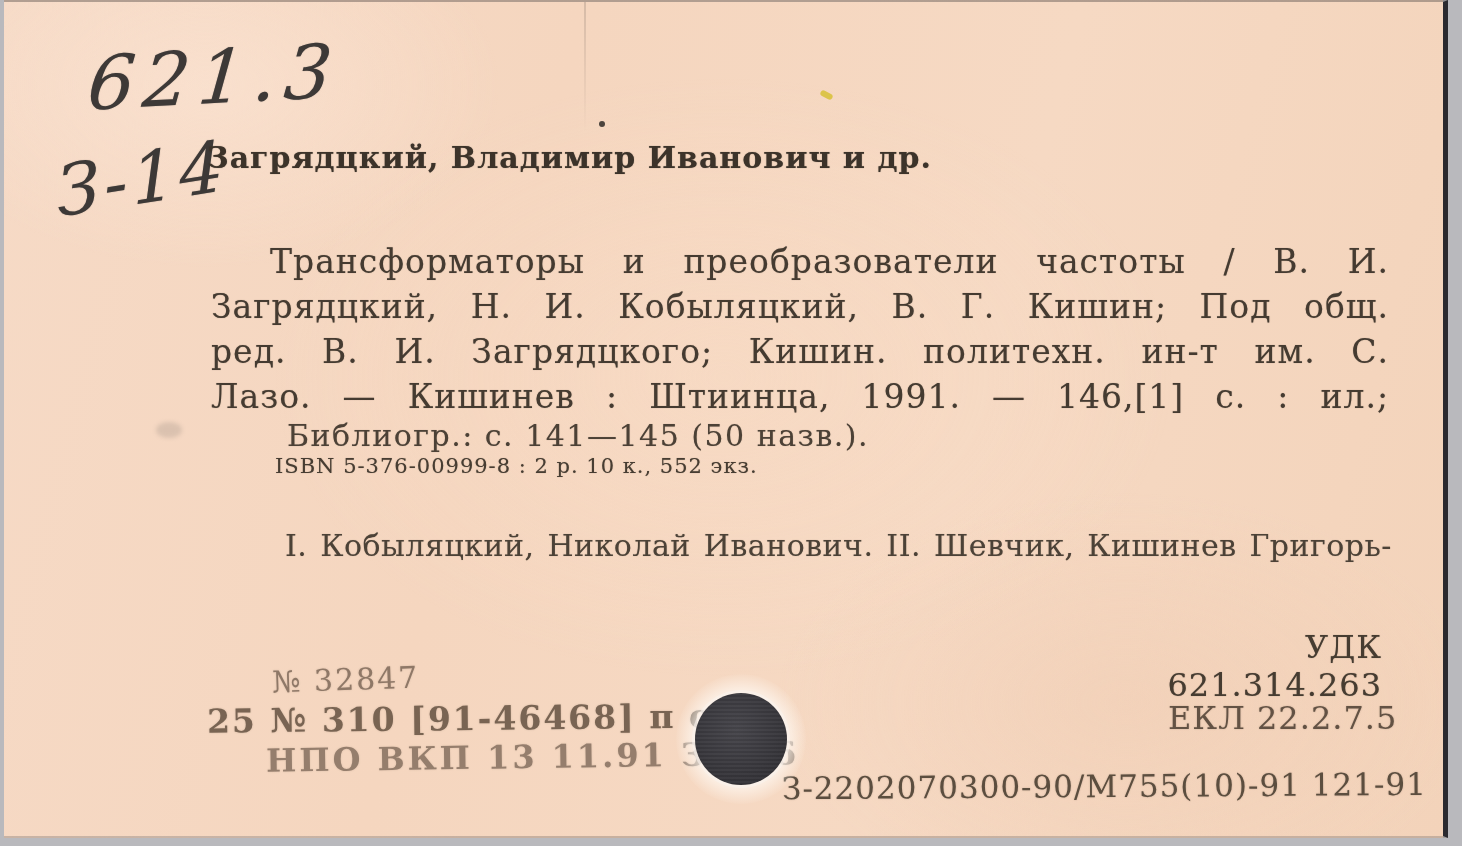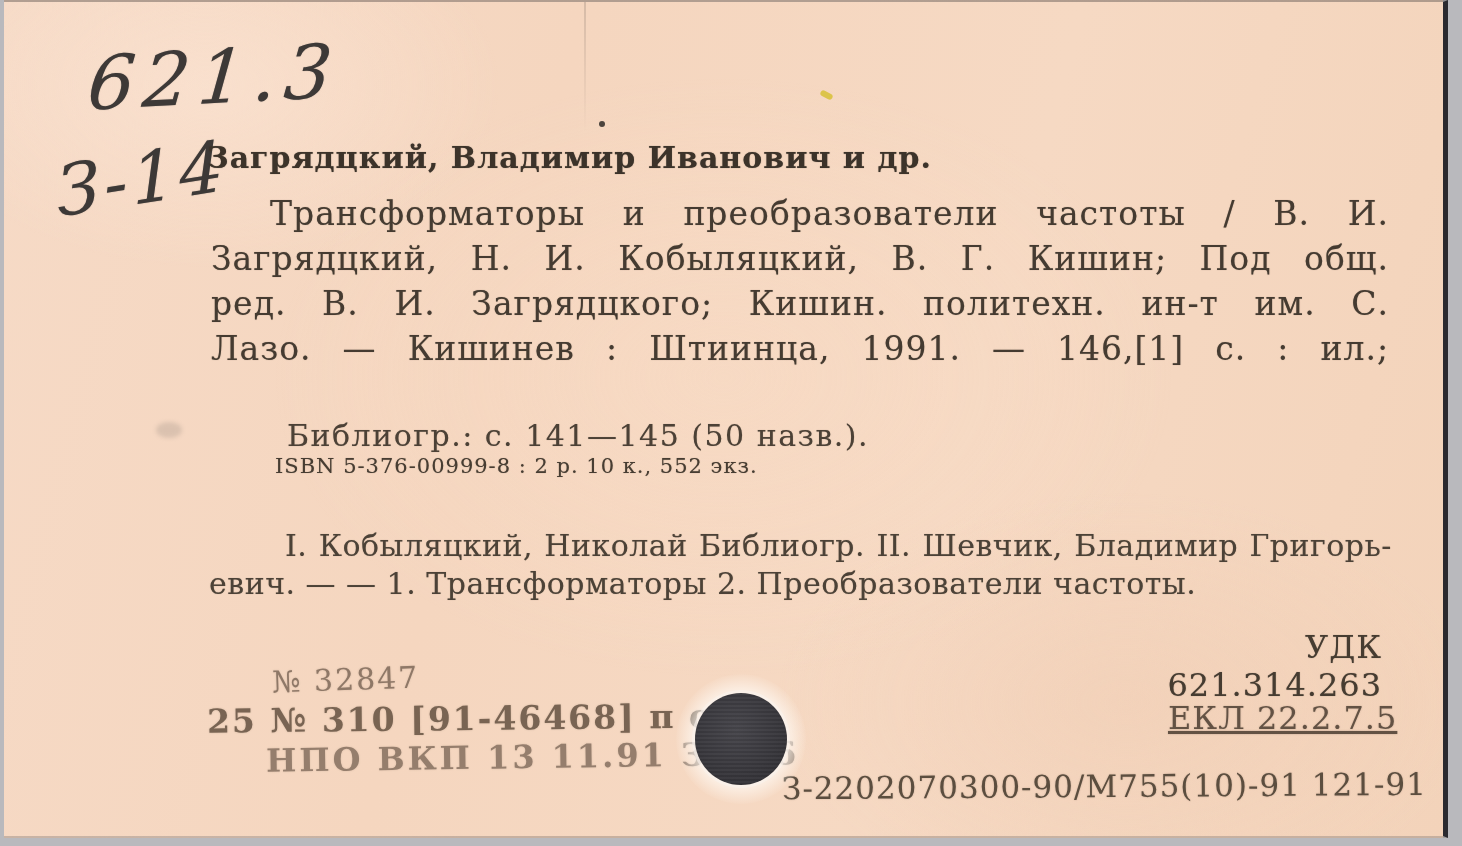--- a/index.html
+++ b/index.html
@@ -56,20 +56,21 @@
     color: #3c332a;
     text-shadow: 0 0 1px rgba(60,51,42,0.6);
   }
   .desc-line {
     font-size: 33px;
     letter-spacing: 1px;
     line-height: 45px;
     text-align: justify;
     text-align-last: justify;
     white-space: nowrap;
+    margin-top: 48px;
   }
   .dl0 { left: 266px; top: 189px; width: 1119px; }
   .dl1 { left: 207px; top: 234px; width: 1178px; }
   .dl2 { left: 207px; top: 279px; width: 1178px; }
   .dl3 { left: 207px; top: 324px; width: 1178px; }
   .dl4 { left: 207px; top: 369px; width: 1178px; text-align-last: left; }
 
   .biblio {
     left: 283px; top: 416px;
     font-size: 30px; letter-spacing: 1.5px;
@@ -103,21 +104,21 @@
   .stamp {
     font-size: 30px;
     letter-spacing: 2px;
     color: #6d594a;
     text-shadow: 0 0 2px rgba(109,89,74,0.35);
     white-space: nowrap;
   }
   .stamp-no   { left: 268px; top: 660px; transform: rotate(-2deg); opacity: 0.75; font-size: 30px; }
   .stamp-ord  { left: 203px; top: 697px; transform: rotate(-0.6deg); font-weight: 700; opacity: 0.85; font-size: 33px; color: #645140; }
   .stamp-proc { left: 262px; top: 736px; transform: rotate(-0.8deg); opacity: 0.7; font-size: 32px; font-weight: 700; letter-spacing: 3px; }
-  .stamp-ekl  { left: 1164px; top: 697px; font-size: 32px; color: #5c4c3e; opacity: 0.95; letter-spacing: 1px; text-decoration: underline; }
+  .stamp-ekl  { left: 1164px; top: 697px; font-size: 32px; color: #5c4c3e; opacity: 0.95; letter-spacing: 1px; }
   .stamp-code { left: 778px; top: 766px; font-size: 31px; color: #544739; opacity: 0.95; letter-spacing: 1px; transform: rotate(-0.4deg); }
 
   
   .hole-halo {
     left: 672px; top: 672px;
     width: 130px; height: 130px;
     border-radius: 50%;
     background: radial-gradient(circle, rgba(255,251,246,0.95) 30%, rgba(255,251,246,0.55) 55%, rgba(255,251,246,0) 72%);
   }
   .hole {
@@ -161,22 +162,21 @@
   <div class="abs heading">Загрядцкий, Владимир Иванович и др.</div>
 
   <div class="abs print desc-line dl0">Трансформаторы и преобразователи частоты / В. И.</div>
   <div class="abs print desc-line dl1">Загрядцкий, Н. И. Кобыляцкий, В. Г. Кишин; Под общ.</div>
   <div class="abs print desc-line dl2">ред. В. И. Загрядцкого; Кишин. политехн. ин-т им. С.</div>
   <div class="abs print desc-line dl3">Лазо. — Кишинев : Штиинца, 1991. — 146,[1] с. : ил.;</div>
 
   <div class="abs biblio">Библиогр.: с. 141—145 (50 назв.).</div>
   <div class="abs isbn">ISBN 5-376-00999-8 : 2 р. 10 к., 552 экз.</div>
 
-  <div class="abs tracing-line tl0">I. Кобыляцкий, Николай Библиогр. II. Шевчик, Бладимир Григорь-</div>
-  <div class="abs tracing-line tl1">евич. — — 1. Трансформаторы 2. Преобразователи частоты.</div>
+  <div class="abs tracing-line tl0">I. Кобыляцкий, Николай Иванович. II. Шевчик, Кишинев Григорь-</div>
 
   <div class="abs udc">УДК 621.314.263</div>
 
   <div class="abs stamp stamp-no">№ 32847</div>
   <div class="abs stamp stamp-ord">25 № 310 [91-46468] п оп</div>
   <div class="abs stamp stamp-proc">НПО ВКП 13 11.91 З-146</div>
   <div class="abs stamp stamp-ekl">ЕКЛ 22.2.7.5</div>
   <div class="abs stamp stamp-code">З-2202070300-90/М755(10)-91 121-91</div>
 
   <div class="abs hole-halo"></div>

